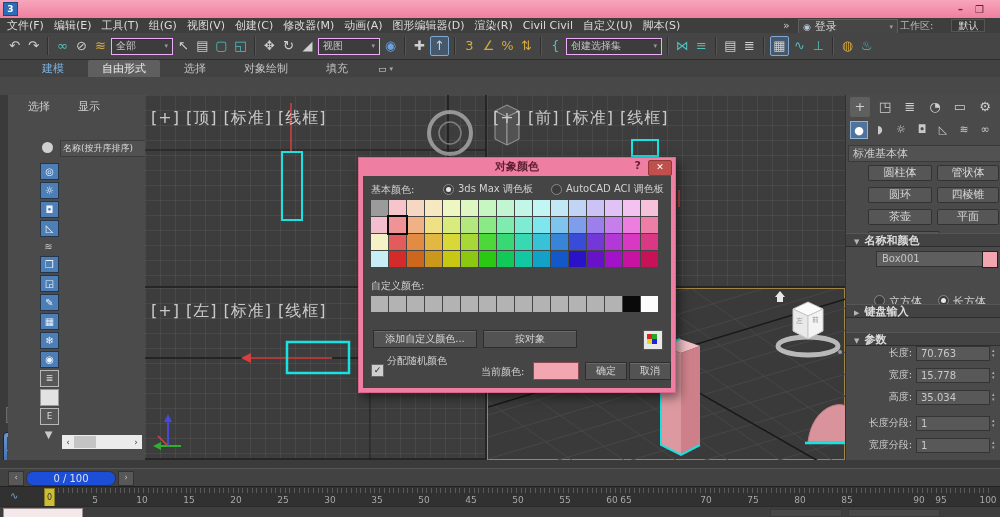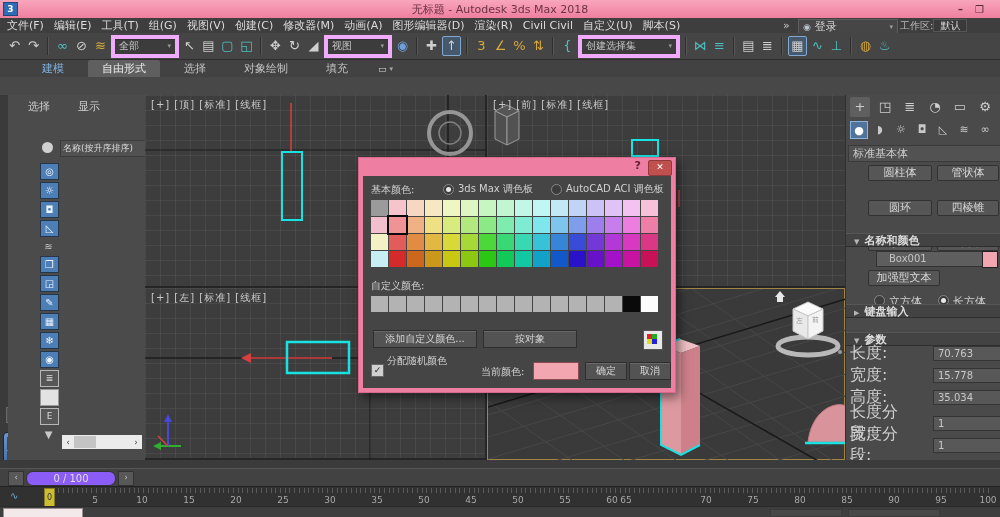--- a/index.html
+++ b/index.html
@@ -16,32 +16,32 @@
            font-weight:bold;font-size:10px;z-index:2;}
   
   #menubar{left:0;top:18px;width:1000px;height:15px;background:#3e3e3e;border-bottom:1px solid #323232;}
   #menuitems{position:absolute;left:2px;top:0;width:778px;height:15px;display:flex;align-items:center;overflow:hidden;}
   .mi{padding:0 5px;font-size:11px;color:#dcdcdc;white-space:nowrap;line-height:15px;}
   #menuoverflow{position:absolute;left:783px;top:0;color:#c9c9c9;line-height:15px;}
   #loginbox{position:absolute;left:798px;top:1px;width:90px;height:13px;background:#464646;
             border:1px solid #5e5e5e;display:flex;align-items:center;gap:4px;padding:0 4px;}
   #loginbox .av{color:#b9c6d2;font-size:9px;}
   #loginbox .caret{margin-left:auto;font-size:7px;color:#9f9f9f;}
-  #workspacebox{position:absolute;left:900px;top:1px;height:13px;display:flex;align-items:center;gap:0;}
+  #workspacebox{position:absolute;left:900px;top:1px;height:13px;display:flex;align-items:center;gap:18px;}
   #workspacebox .lbl{color:#bdbdbd;font-size:10px;}
   #workspacebox .wsval{background:#3a3a3a;border:1px solid #555;color:#d6d6d6;font-size:10px;
                        padding:0 6px;line-height:11px;}
   
   #toolbar{left:0;top:33px;width:1000px;height:27px;background:#454545;border-bottom:1px solid #2d2d2d;
            display:flex;align-items:center;gap:2px;padding-left:6px;box-sizing:border-box;}
   .ticon{width:17px;height:20px;line-height:20px;text-align:center;font-size:13px;color:#cfcfcf;flex:none;}
   .ticon.gold{color:#d8a93c;} .ticon.teal{color:#4fc1c1;} .ticon.blue{color:#6f9fd8;}
   .ticon.pressed{background:#45586c;border:1px solid #7fa8d2;border-radius:2px;height:18px;line-height:18px;}
   .tsep{width:1px;height:18px;background:#2f2f2f;border-right:1px solid #565656;margin:0 3px;flex:none;}
-  .tdd{height:15px;background:#3c3c3c;border:4px solid #f0abfc;box-shadow:inset 0 1px 0 #313131;
+  .tdd{height:15px;background:#3c3c3c;border:1px solid #f0abfc;box-shadow:inset 0 1px 0 #313131;
        display:inline-flex;align-items:center;padding:0 4px;flex:none;}
   .tddv{font-size:10px;color:#c6c6c6;white-space:nowrap;overflow:hidden;}
   .tddc{margin-left:auto;font-size:7px;color:#999;}
   
   #ribbontabs{left:0;top:60px;width:1000px;height:17px;background:#424242;display:flex;align-items:flex-end;padding-left:28px;box-sizing:border-box;}
   .rtab{padding:1px 14px;margin-right:10px;font-size:11px;color:#c4c4c4;white-space:nowrap;}
   .rtab.link{color:#7fb2e0;}
   .rtab.selected{background:#5f5f5f;color:#ececec;border-radius:2px 2px 0 0;}
   .ribicon{font-size:9px;color:#d8d8d8;margin:0 3px 3px 6px;}
   .ribcaret{font-size:7px;color:#aaa;margin-bottom:4px;}
@@ -67,49 +67,49 @@
   .ficon.wf{background:#e2e2e2;border:1px solid #999;}
   #expscroll{position:absolute;left:54px;top:340px;width:80px;height:14px;background:#ebebeb;display:flex;align-items:center;}
   #expscroll .arr{width:12px;text-align:center;color:#444;font-size:9px;}
   #expscroll .thumb{width:22px;height:12px;background:#c4c4c4;}
   #expscroll .sp{flex:1;}
   
   .vp{position:absolute;background-color:#3d3d3d;
       background-image:linear-gradient(rgba(255,255,255,.055) 1px,transparent 1px),
                        linear-gradient(90deg,rgba(255,255,255,.055) 1px,transparent 1px);
       background-size:15px 15px;border-right:2px solid #262626;border-bottom:2px solid #262626;box-sizing:border-box;}
-  .vplabel{position:absolute;left:6px;top:3px;font-size:10px;color:#c9c9c9;letter-spacing:1px;}
+  .vplabel{position:absolute;left:6px;top:13px;font-size:16px;color:#c9c9c9;letter-spacing:1px;}
   #vpBR{background-image:none;background-color:#3a3a3a;border:1px solid #a08448;}
   .vp svg{position:absolute;left:0;top:0;}
   
   #cmdpanel{left:845px;top:95px;width:155px;height:365px;background:#4a4a4a;border-left:1px solid #303030;overflow:hidden;}
   #navicons{position:absolute;left:4px;top:2px;display:flex;gap:5px;}
   .cicon{width:20px;height:20px;line-height:20px;text-align:center;font-size:13px;color:#cfcfcf;}
   .cicon.active{background:#5f5f5f;border-radius:2px;}
   #caticons{position:absolute;left:4px;top:26px;display:flex;gap:3px;}
   .caticon{width:18px;height:18px;line-height:18px;text-align:center;font-size:11px;color:#c9c9c9;}
   .caticon.active{background:#4f739b;border:1px solid #8fb4dc;color:#fff;box-sizing:border-box;}
   #objdropdown{position:absolute;left:2px;top:50px;width:147px;height:15px;background:#525252;border:1px solid #3a3a3a;
                padding-left:4px;font-size:11px;line-height:15px;color:#ccc;}
-  #objbuttons{position:absolute;left:22px;top:70px;display:grid;grid-template-columns:64px 62px;gap:19px 5px;}
+  #objbuttons{position:absolute;left:22px;top:70px;display:grid;grid-template-columns:64px 62px;gap:6px 5px;}
   .obtn{height:14px;line-height:14px;text-align:center;background:#565656;border:1px solid #323232;border-radius:2px;
         font-size:11px;color:#d8d8d8;white-space:nowrap;}
   .rollhdr{position:absolute;left:0;width:155px;height:14px;background:#434343;border-top:1px solid #565656;
            border-bottom:1px solid #2e2e2e;line-height:14px;padding-left:8px;box-sizing:border-box;
            font-weight:bold;color:#ddd;font-size:11px;}
   .rollhdr .arr{font-size:7px;color:#b5b5b5;margin-right:5px;}
   #nameinput{position:absolute;left:30px;top:156px;width:100px;height:14px;background:#5e5e5e;border:1px solid #333;
-             line-height:14px;padding-left:12px;font-size:10px;color:#c4c4c4;}
+             line-height:14px;padding-left:5px;font-size:10px;color:#c4c4c4;}
   #objswatch{position:absolute;left:136px;top:156px;width:14px;height:15px;border:1px solid #222;}
   #cmradios{position:absolute;left:28px;top:199px;display:flex;gap:16px;align-items:center;font-size:11px;color:#d2d2d2;}
   .rad{width:9px;height:9px;border-radius:50%;background:#3c3c3c;border:1px solid #888;display:inline-block;
        vertical-align:-1px;margin-right:4px;position:relative;}
   .rad.on::after{content:'';position:absolute;left:2px;top:2px;width:5px;height:5px;border-radius:50%;background:#e8e8e8;}
   .prow{height:16px;margin:0 0 6px 0;display:flex;align-items:center;}
-  .plabel{width:62px;text-align:left;font-size:16px;color:#cfcfcf;margin-right:21px;flex:none;}
+  .plabel{width:62px;text-align:right;font-size:10px;color:#cfcfcf;margin-right:4px;flex:none;}
   .pval{width:68px;height:13px;background:#585858;border:1px solid #343434;font-size:10px;line-height:13px;
         padding-left:4px;color:#c9c9c9;flex:none;}
   .pspin{display:flex;flex-direction:column;margin-left:2px;}
   .pspin i{font-style:normal;font-size:5px;line-height:5px;color:#aaa;}
   #paramrows{position:absolute;left:4px;top:250px;right:2px;}
   
   #dlg{left:358px;top:157px;width:318px;height:236px;background:#ee7fa2;border:1px solid #d8688c;
        box-shadow:3px 4px 10px rgba(0,0,0,.5);z-index:50;box-sizing:border-box;}
   #dlgtitle{position:absolute;left:0;top:0;width:100%;height:18px;text-align:center;line-height:18px;
             font-weight:bold;color:#5e1f33;font-size:11px;}
@@ -129,42 +129,41 @@
   #pickericon i{position:absolute;left:3px;top:3px;width:5px;height:5px;background:#d22;
                 box-shadow:5px 0 0 #2a2,0 5px 0 #dd2,5px 5px 0 #22d;}
   #chkbox{position:absolute;left:8px;top:188px;width:11px;height:11px;background:#cfcfcf;border:1px solid #666;
           color:#1d1d1d;font-size:9px;line-height:11px;text-align:center;}
   #curswatch{position:absolute;left:170px;top:186px;width:44px;height:16px;border:1px solid #8a4a52;}
   
   #tlgap{left:0;top:460px;width:1000px;height:8px;background:#3b3b3b;}
   #timerow{left:0;top:468px;width:1000px;height:18px;background:#424242;border-top:1px solid #555;box-sizing:border-box;}
   .tbtn{position:absolute;top:2px;width:14px;height:13px;background:#585858;border:1px solid #333;color:#ccc;
         font-size:8px;text-align:center;line-height:12px;}
-  #framebar{position:absolute;left:26px;top:2px;width:88px;height:13px;background:#8b5cf6;border:1px solid #333;
+  #framebar{position:absolute;left:26px;top:2px;width:88px;height:13px;background:#1d4ed8;border:1px solid #333;
             border-radius:7px;color:#e0e0e0;font-size:10px;text-align:center;line-height:13px;}
   #ruler{left:0;top:486px;width:1000px;height:20px;background:#313131;border-top:1px solid #222;box-sizing:border-box;}
   #tickstrip{position:absolute;left:44px;top:1px;width:948px;height:5px;
              background:repeating-linear-gradient(90deg,#5a5a5a 0 1px,transparent 1px 4.72px);}
   .tick{position:absolute;top:8px;font-size:9px;color:#a8a8a8;transform:translateX(-50%);}
   #marker{position:absolute;left:44px;top:1px;width:9px;height:17px;background:#cdbd35;border:1px solid #8a7f20;
           color:#333;font-size:8px;text-align:center;line-height:17px;}
   #tracktoggle{position:absolute;left:10px;top:3px;color:#70a8cc;font-size:10px;}
   
   #statusbar{left:0;top:506px;width:1000px;height:11px;background:#3e3e3e;border-top:1px solid #2a2a2a;box-sizing:border-box;}
   #listener{position:absolute;left:3px;top:1px;width:78px;height:9px;background:#f3e9eb;border:1px solid #9a8d90;}
   .statbox{position:absolute;top:2px;height:6px;background:#484848;border:1px solid #3a3a3a;}
 </style>
 </head>
 <body>
 
 <div id="stage">
 
   <div id="titlebar" class="abs">
     <div class="appicon">3</div>
-    <div id="titletext">无标题 - Autodesk 3ds Max 2018</div>
     <div class="winbtns">
       <span>–</span>
       <span>❐</span>
     </div>
   </div>
 
   <div id="menubar" class="abs">
     <div id="menuitems">
         <span class="mi">文件(F)</span>
         <span class="mi">编辑(E)</span>
@@ -476,20 +475,21 @@
             <i>▾</i>
           </span>
         </div>
         <div class="prow">
           <span class="pval">1</span>
         </div>
       </div>
   </div>
 
   <div id="dlg" class="abs">
+    <div id="dlgtitle">对象颜色</div>
     <div id="dlghelp">?</div>
     <div id="dlgclose">✕</div>
     <div id="dlgbody">
       <span class="lbl" style="left:8px;top:7px;">基本颜色:</span>
       <span class="radrow" style="left:80px;top:6px;">
         <span class="rad on"></span>
           <span>3ds Max 调色板</span>
       </span>
       <span class="radrow" style="left:188px;top:6px;">
         <span class="rad"></span>
@@ -615,21 +615,21 @@
         <span class="tick" style="left: 424px;">50</span>
         <span class="tick" style="left: 471px;">45</span>
         <span class="tick" style="left: 518px;">50</span>
         <span class="tick" style="left: 565px;">55</span>
         <span class="tick" style="left: 612px;">60</span>
         <span class="tick" style="left: 626px;">65</span>
         <span class="tick" style="left: 706px;">70</span>
         <span class="tick" style="left: 753px;">75</span>
         <span class="tick" style="left: 800px;">80</span>
         <span class="tick" style="left: 847px;">85</span>
-        <span class="tick" style="left: 894px; text-align: right;">90</span>
+        <span class="tick" style="left: 919px; text-align: right;">90</span>
         <span class="tick" style="left: 941px;">95</span>
         <span class="tick" style="left: 988px;">100</span>
       </div>
     <div id="marker">0</div>
   </div>
   <div id="statusbar" class="abs">
     <div id="listener"></div>
     <div class="statbox" style="left:770px;width:70px;"></div>
     <div class="statbox" style="left:848px;width:90px;"></div>
   </div>

